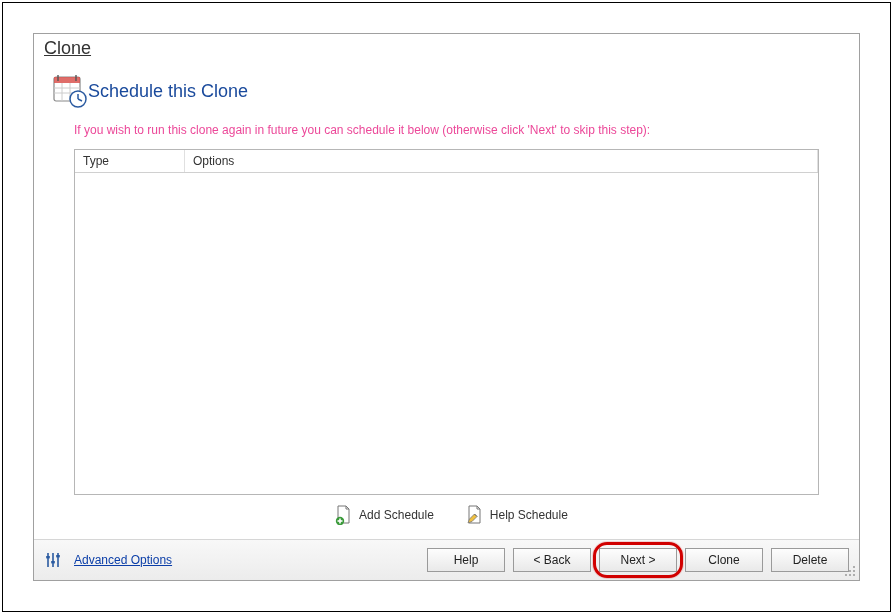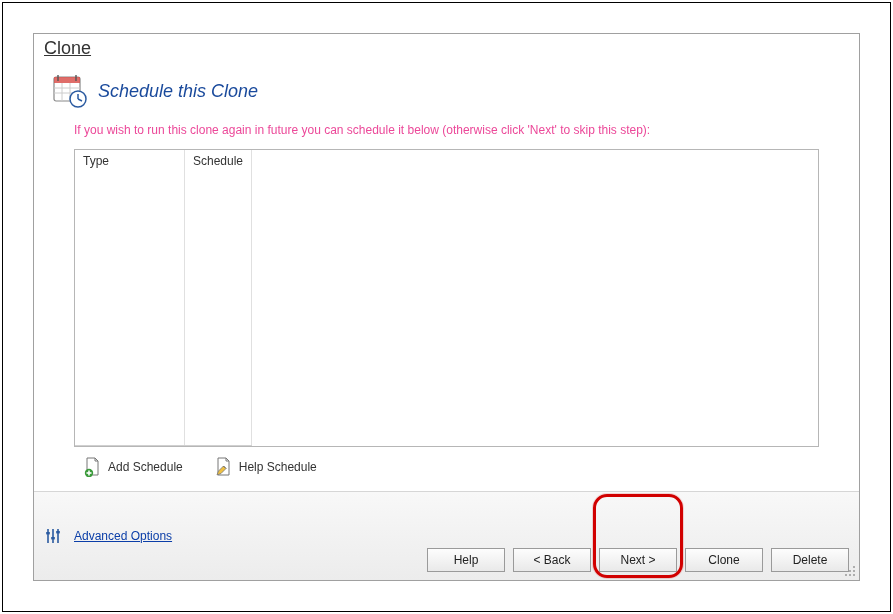--- a/index.html
+++ b/index.html
@@ -39,41 +39,39 @@
   }
   .wizard-body {
     flex: 1;
     display: flex;
     flex-direction: column;
     padding: 0;
   }
   .header-row {
     display: flex;
     align-items: center;
-    gap: 10px;
     padding: 12px 18px 8px 18px;
-    font-style: italic;
   }
   .header-title {
     color: #1a4a9c;
     font-size: 18px;
     font-weight: 400;
   }
   .description {
     padding: 6px 40px 12px 40px;
     font-size: 12px;
     color: #ec4899;
   }
   .list-area {
     margin: 0 40px;
     border: 1px solid #b6b6b6;
     flex: 1;
     background: #fff;
     display: flex;
-    flex-direction: row;
+    flex-direction: column;
     min-height: 0;
   }
   .list-header {
     display: flex;
     border-bottom: 1px solid #d0d0d0;
     background: #fff;
     font-size: 12px;
     color: #333;
   }
   .list-header .col {
@@ -81,20 +79,21 @@
     border-right: 1px solid #e0e0e0;
   }
   .col-type { width: 110px; }
   .col-schedule { flex: 1; }
   .list-body { flex: 1; }
   .action-row {
     display: flex;
     gap: 32px;
     padding: 10px 40px 14px 50px;
     align-items: center;
+    justify-content: center;
   }
   .action-link {
     display: flex;
     align-items: center;
     gap: 6px;
     font-size: 12px;
     color: #333;
     cursor: pointer;
   }
   .footer {
@@ -125,21 +124,20 @@
   }
   .btn {
     min-width: 78px;
     height: 24px;
     border: 1px solid #9a9a9a;
     background: linear-gradient(#fdfdfd,#e9e9e9);
     font-size: 12px;
     color: #222;
     cursor: pointer;
     padding: 0 18px;
-    margin-top: 48px;
   }
   .next-highlight {
     position: relative;
     display: inline-block;
   }
   .next-ring {
     position: absolute;
     top: -6px; left: -6px; right: -6px; bottom: -6px;
     border: 3px solid #d10000;
     border-radius: 14px;
@@ -181,21 +179,21 @@
           </svg>
         </span>
         <span class="header-title">Schedule this Clone</span>
       </div>
 
       <div class="description">If you wish to run this clone again in future you can schedule it below (otherwise click 'Next' to skip this step):</div>
 
       <div class="list-area">
         <div class="list-header">
           <div class="col col-type">Type</div>
-          <div class="col col-schedule">Schedule</div>
+          <div class="col col-schedule">Options</div>
         </div>
         <div class="list-body"></div>
       </div>
 
       <div class="action-row">
         <div class="action-link">
           <span>
             <svg width="18" height="20" viewBox="0 0 18 20">
               <path d="M3 1 h8 l3 3 v14 h-11 z" fill="#fff" stroke="#777"></path>
               <path d="M11 1 v3 h3" fill="none" stroke="#777"></path>

